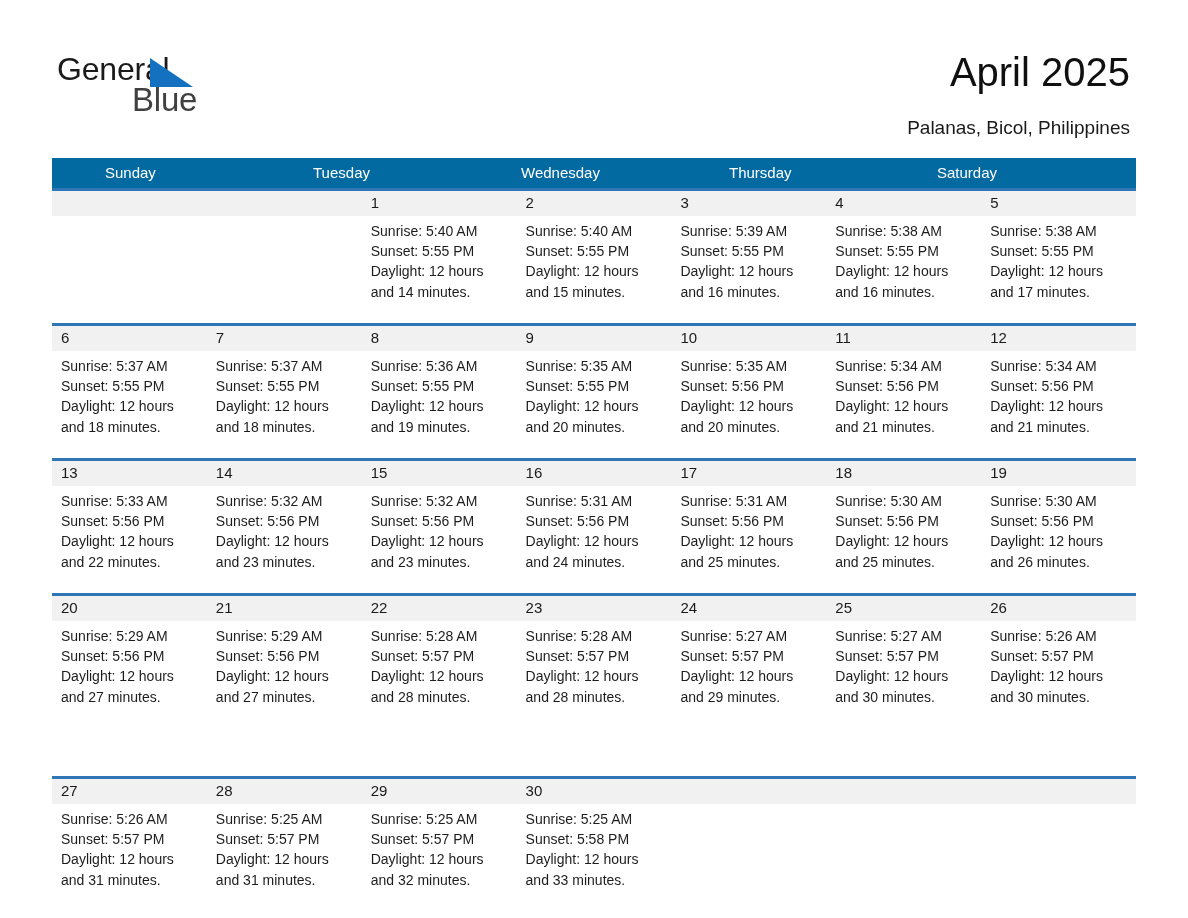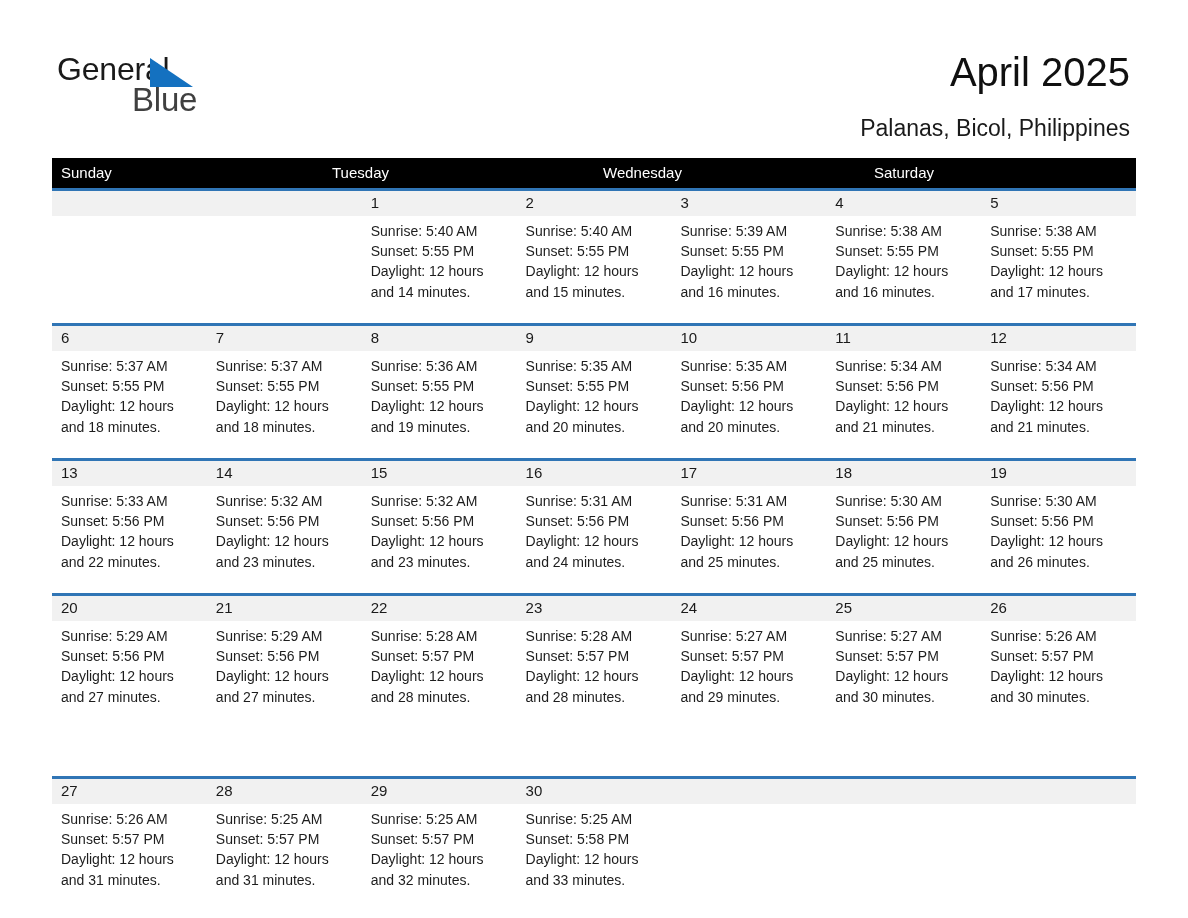--- a/index.html
+++ b/index.html
@@ -64,38 +64,39 @@
     font-size: 40px;
     color: #101010;
     font-weight: 400;
     letter-spacing: 0px;
     line-height: 48px;
   }
   .location {
     position: absolute;
     right: 58px;
     top: 114px;
-    font-size: 23px;
+    font-size: 19px;
     color: #1a1a1a;
     font-weight: 400;
     text-align: right;
     line-height: 28px;
   }
 
   
   .calendar {
     position: absolute;
     left: 52px;
     top: 158px;
     width: 1084px;
   }
   .dow-row {
     display: flex;
-    background: #000000;
+    background: #0369a1;
     height: 30px;
+    padding-left: 44px;
   }
   .dow {
     flex: 1 1 0;
     color: #ffffff;
     font-size: 15px;
     line-height: 30px;
     padding-left: 9px;
     white-space: nowrap;
     overflow: hidden;
   }
@@ -147,20 +148,21 @@
 
     <div class="month-title">April 2025</div>
     <div class="location">Palanas, Bicol, Philippines</div>
   </div>
 
   <div class="calendar">
     <div class="dow-row">
       <div class="dow">Sunday</div>
       <div class="dow">Tuesday</div>
       <div class="dow">Wednesday</div>
+      <div class="dow">Thursday</div>
       <div class="dow">Saturday</div>
     </div>
     <div id="weeks-container">
         <div class="week">
           <div class="cell">
             <div class="daynum-band"></div>
           </div>
           <div class="cell">
             <div class="daynum-band"></div>
           </div>

